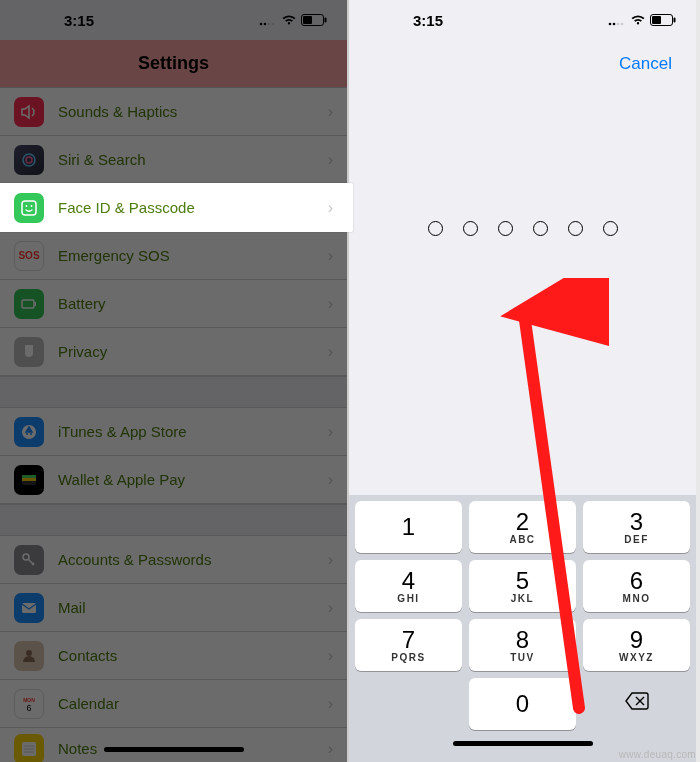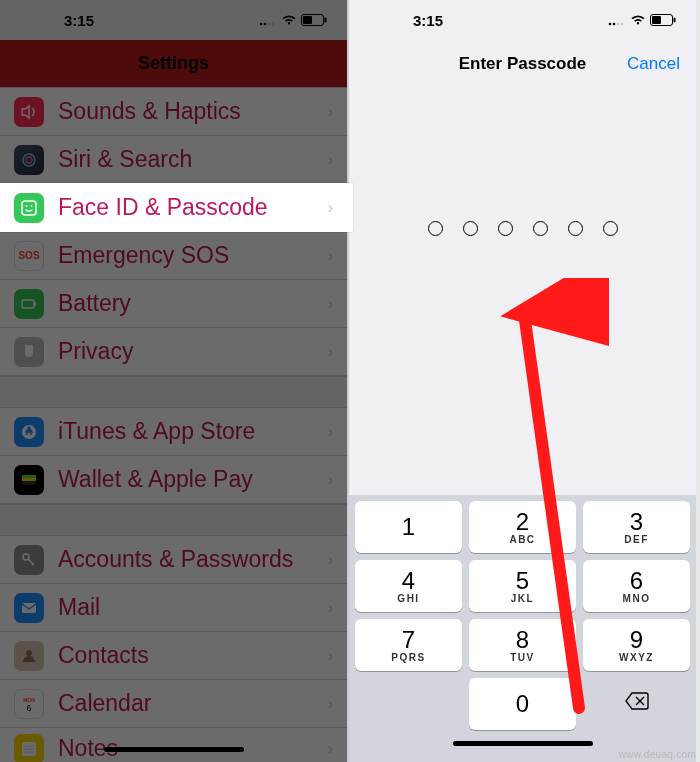--- a/index.html
+++ b/index.html
@@ -18,38 +18,38 @@
   
   .dim-overlay { position: absolute; inset: 0; background: rgba(0,0,0,0.58); pointer-events: none; z-index: 50; }
 
   
   .statusbar { height: 40px; display: flex; align-items: center; justify-content: space-between; padding: 0 20px; font-size: 15px; font-weight: 600; color: #000; margin-left: 44px; }
   .statusbar .right-icons { display: flex; align-items: center; gap: 4px; }
   .signal, .wifi, .battery { display: inline-block; }
   .signal svg, .wifi svg, .battery svg { display: block; }
 
   
-  .settings-header { height: 48px; display: flex; align-items: center; justify-content: center; font-size: 18px; font-weight: 600; background: #b91c1c; border-bottom: 1px solid #c8c7cc; }
+  .settings-header { height: 48px; display: flex; align-items: center; justify-content: center; font-size: 18px; font-weight: 600; background: #fca5a5; border-bottom: 1px solid #c8c7cc; }
   .list { background: #fff; }
   .row { display: flex; align-items: center; height: 48px; padding: 0 14px 0 14px; border-bottom: 0.5px solid #d3d3d7; position: relative; background:#fff;}
   .row .icon-wrap { width: 30px; height: 30px; border-radius: 7px; display:flex; align-items:center; justify-content:center; margin-right: 14px; flex-shrink:0; }
-  .row .label { font-size: 23px; color: #be185d; flex: 1; }
+  .row .label { font-size: 15px; color: #4d7c0f; flex: 1; }
   .row .chev { color: #c7c7cc; }
   .gap { height: 32px; background: #efeff4; border-bottom: 0.5px solid #d3d3d7; border-top: 0.5px solid #d3d3d7;}
   .row.highlight { position: relative; z-index: 60; background: #fff; }
   .row.highlight::before { content:""; position:absolute; left:-6px; right:-6px; top:-1px; bottom:-1px; background:#fff; z-index:-1; border-radius:2px; box-shadow: 0 0 0 1px rgba(0,0,0,0.05);}
   .row.skinny { height: 42px; }
 
   
   .ic { width:20px; height:20px; }
 
   
   .pc-header { height: 48px; display:flex; align-items:center; justify-content:center; position:relative; background:#efeff4; }
   .pc-title { font-size: 17px; font-weight:600; }
-  .pc-cancel { position:absolute; right:16px; font-size:17px; color:#007aff;margin-left:13px; }
+  .pc-cancel { position:absolute; right:24px; font-size:17px; color:#007aff;margin-left:13px; }
   .pc-prompt-area { height: 280px; display:flex; flex-direction:column; align-items:center; justify-content:center; gap: 30px; }
   .pc-prompt { font-size: 15px; color:#000; }
   .pc-dots { display:flex; gap: 20px; }
   .pc-dot { width:15px; height:15px; border: 1.2px solid #000; border-radius:50%; }
 
   
   .keypad { position:absolute; bottom:0; left:0; right:0; background:#d2d5db; padding: 6px; }
   .keypad-grid { display:grid; grid-template-columns: repeat(3,1fr); gap:7px; }
   .key { background:#fff; border-radius:6px; height:52px; display:flex; flex-direction:column; align-items:center; justify-content:center; box-shadow: 0 1px 0 rgba(0,0,0,0.3); }
   .key.blank { background:transparent; box-shadow:none; }
@@ -266,21 +266,20 @@
         <span class="battery">
             <svg width="26" height="12" viewBox="0 0 26 12">
               <rect x="0.5" y="0.5" width="22" height="11" rx="2.5" fill="none" stroke="#000" stroke-width="1"></rect>
               <rect x="2" y="2" width="9" height="8" rx="1" fill="#000"></rect>
               <rect x="23.5" y="3.5" width="2" height="5" rx="1" fill="#000"></rect>
             </svg>
           </span>
       </span>
     </div>
     <div class="pc-header">
-      <span class="pc-title">Enter Passcode</span>
       <span class="pc-cancel">Cancel</span>
     </div>
     <div class="pc-prompt-area">
       <div class="pc-dots">
         <div class="pc-dot"></div>
         <div class="pc-dot"></div>
         <div class="pc-dot"></div>
         <div class="pc-dot"></div>
         <div class="pc-dot"></div>
         <div class="pc-dot"></div>

